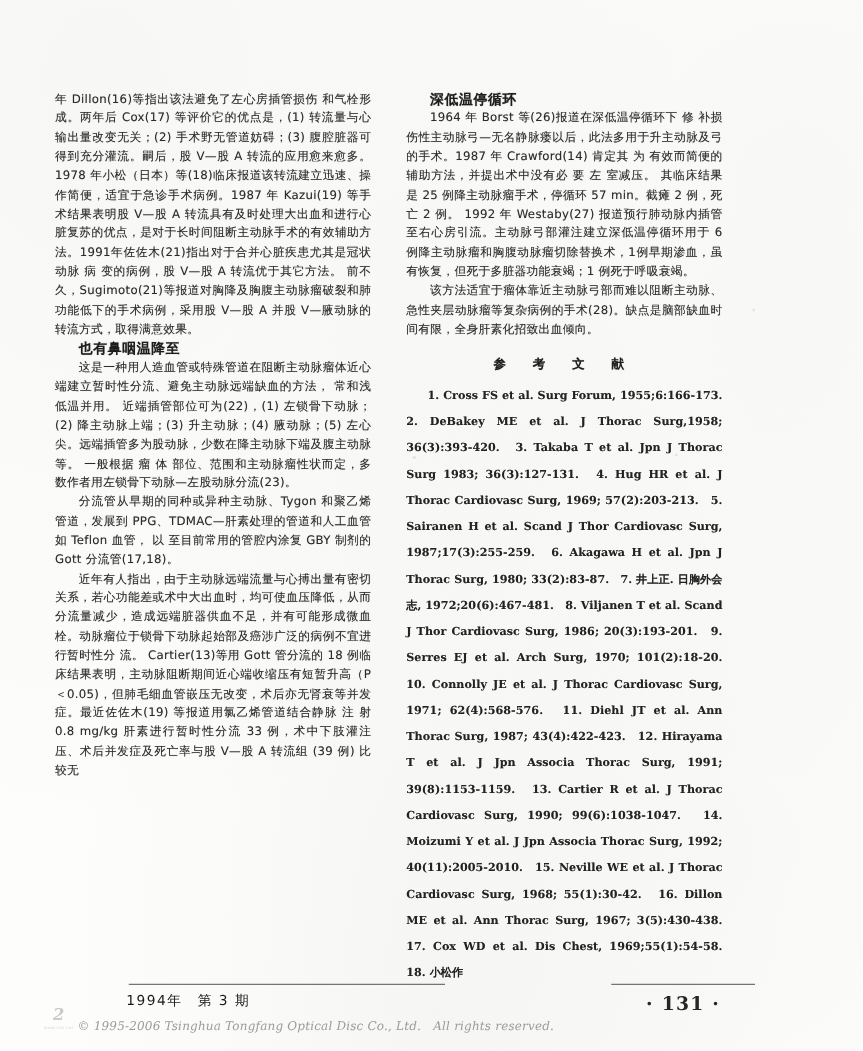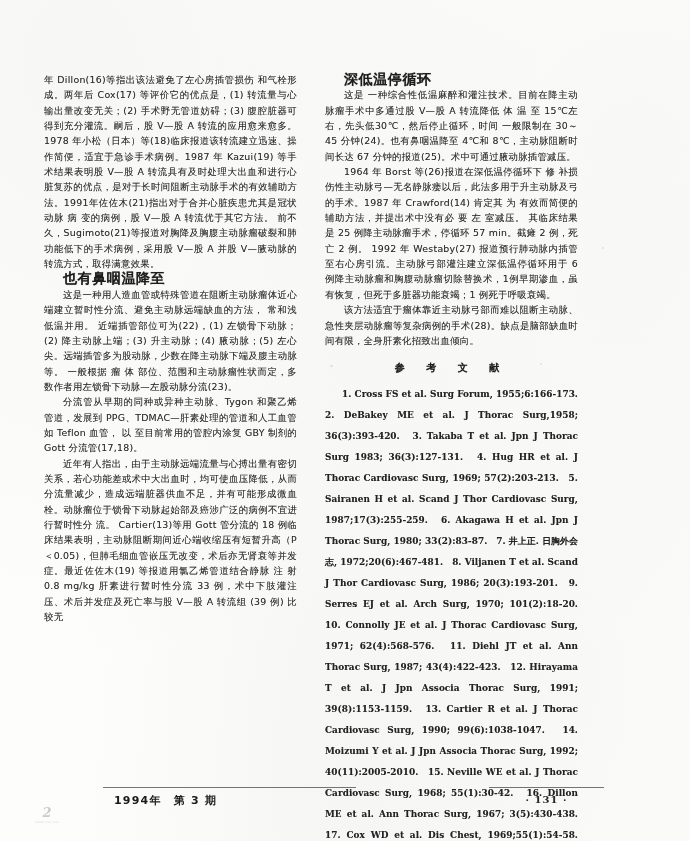--- a/index.html
+++ b/index.html
@@ -58,21 +58,21 @@
     text-justify: inter-ideograph;
     letter-spacing: 0.25px;
     font-family: "DejaVu Sans", "Liberation Sans", sans-serif;
     -webkit-font-smoothing: none;
     text-shadow: 0 0 0.6px rgba(70,70,70,0.45);
   }
   p.body.indent { text-indent: 19px; }
 
   h3.subhead {
     margin: 0;
-    font-size: 14px;
+    font-size: 11px;
     line-height: 15.35px;
     font-weight: bold;
     color: #1d1d1d;
     text-indent: 19px;
     letter-spacing: 0.6px;
     font-family: "DejaVu Sans", "Liberation Sans", sans-serif;
     text-shadow: 0 0 0.7px rgba(50,50,50,0.6);
   }
 
   
@@ -113,35 +113,35 @@
     position: absolute;
     left: 489px;
     width: 115px;
     top: 787px;
     height: 0;
     border-top: 1px solid #5d5d5d;
     opacity: 0.85;
   }
   .issue-line {
     position: absolute;
-    left: 114px;
+    left: 101px;
     top: 793px;
     font-size: 11px;
-    font-weight: bold;
+    font-weight: normal;
     color: #1b1b1b;
     letter-spacing: 1.2px;
     font-family: "DejaVu Sans", "Liberation Sans", sans-serif;
   }
   .page-number {
     position: absolute;
     left: 489px;
     width: 115px;
     top: 794px;
     text-align: center;
-    font-size: 10px;
+    font-size: 15px;
     font-weight: bold;
     color: #262626;
     letter-spacing: 1px;
     font-family: "DejaVu Serif", "Liberation Serif", serif;
   }
 
   .copyright {
     position: absolute;
     left: 62px;
     top: 815px;
@@ -196,34 +196,34 @@
     <div class="col">
       <p class="body">年 Dillon(16)等指出该法避免了左心房插管损伤 和气栓形成。两年后 Cox(17) 等评价它的优点是，(1) 转流量与心输出量改变无关；(2) 手术野无管道妨碍；(3) 腹腔脏器可得到充分灌流。嗣后，股 V—股 A 转流的应用愈来愈多。1978 年小松（日本）等(18)临床报道该转流建立迅速、操作简便，适宜于急诊手术病例。1987 年 Kazui(19) 等手术结果表明股 V—股 A 转流具有及时处理大出血和进行心脏复苏的优点，是对于长时间阻断主动脉手术的有效辅助方法。1991年佐佐木(21)指出对于合并心脏疾患尤其是冠状动脉 病 变的病例，股 V—股 A 转流优于其它方法。 前不久，Sugimoto(21)等报道对胸降及胸腹主动脉瘤破裂和肺功能低下的手术病例，采用股 V—股 A 并股 V—腋动脉的转流方式，取得满意效果。</p>
       <h3 class="subhead">也有鼻咽温降至</h3>
       <p class="body indent">这是一种用人造血管或特殊管道在阻断主动脉瘤体近心端建立暂时性分流、避免主动脉远端缺血的方法， 常和浅低温并用。 近端插管部位可为(22)，(1) 左锁骨下动脉；(2) 降主动脉上端；(3) 升主动脉；(4) 腋动脉；(5) 左心尖。远端插管多为股动脉，少数在降主动脉下端及腹主动脉等。 一般根据 瘤 体 部位、范围和主动脉瘤性状而定，多数作者用左锁骨下动脉—左股动脉分流(23)。</p>
       <p class="body indent">分流管从早期的同种或异种主动脉、Tygon 和聚乙烯管道，发展到 PPG、TDMAC—肝素处理的管道和人工血管如 Teflon 血管， 以 至目前常用的管腔内涂复 GBY 制剂的 Gott 分流管(17,18)。</p>
       <p class="body indent">近年有人指出，由于主动脉远端流量与心搏出量有密切关系，若心功能差或术中大出血时，均可使血压降低，从而分流量减少，造成远端脏器供血不足，并有可能形成微血栓。动脉瘤位于锁骨下动脉起始部及癌涉广泛的病例不宜进行暂时性分 流。 Cartier(13)等用 Gott 管分流的 18 例临床结果表明，主动脉阻断期间近心端收缩压有短暂升高（P＜0.05)，但肺毛细血管嵌压无改变，术后亦无肾衰等并发症。最近佐佐木(19) 等报道用氯乙烯管道结合静脉 注 射 0.8 mg/kg 肝素进行暂时性分流 33 例，术中下肢灌注压、术后并发症及死亡率与股 V—股 A 转流组 (39 例) 比较无</p>
     </div>
 
     <div class="col">
       <h3 class="subhead">深低温停循环</h3>
-      <p class="body indent">这是 一种综合性低温麻醉和灌注技术。目前在降主动脉瘤手术中多通过股 V—股 A 转流降低 体 温 至 15℃左右，先头低30℃，然后停止循环，时间 一般限制在 30～45 分钟(24)。也有鼻咽温降至 4℃和 8℃，主动脉阻断时间长达 67 分钟的报道(25)。术中可通过腋动脉插管减压。</p>
       <p class="body indent">1964 年 Borst 等(26)报道在深低温停循环下 修 补损伤性主动脉弓—无名静脉瘘以后，此法多用于升主动脉及弓的手术。1987 年 Crawford(14) 肯定其 为 有效而简便的辅助方法，并提出术中没有必 要 左 室减压。 其临床结果是 25 例降主动脉瘤手术，停循环 57 min。截瘫 2 例，死亡 2 例。 1992 年 Westaby(27) 报道预行肺动脉内插管至右心房引流。主动脉弓部灌注建立深低温停循环用于 6 例降主动脉瘤和胸腹动脉瘤切除替换术，1例早期渗血，虽有恢复，但死于多脏器功能衰竭；1 例死于呼吸衰竭。</p>
       <p class="body indent">该方法适宜于瘤体靠近主动脉弓部而难以阻断主动脉、急性夹层动脉瘤等复杂病例的手术(28)。缺点是脑部缺血时间有限，全身肝素化招致出血倾向。</p>
 
       <h2 class="refs-title">参 考 文 献</h2>
       <p class="refs">1. Cross FS et al. Surg Forum, 1955;6:166-173.　2. DeBakey ME et al. J Thorac Surg,1958; 36(3):393-420.　3. Takaba T et al. Jpn J Thorac Surg 1983; 36(3):127-131.　4. Hug HR et al. J Thorac Cardiovasc Surg, 1969; 57(2):203-213.　5. Sairanen H et al. Scand J Thor Cardiovasc Surg, 1987;17(3):255-259.　6. Akagawa H et al. Jpn J Thorac Surg, 1980; 33(2):83-87.　7. 井上正. 日胸外会志, 1972;20(6):467-481.　8. Viljanen T et al. Scand J Thor Cardiovasc Surg, 1986; 20(3):193-201.　9. Serres EJ et al. Arch Surg, 1970; 101(2):18-20.　10. Connolly JE et al. J Thorac Cardiovasc Surg, 1971; 62(4):568-576.　11. Diehl JT et al. Ann Thorac Surg, 1987; 43(4):422-423.　12. Hirayama T et al. J Jpn Associa Thorac Surg, 1991; 39(8):1153-1159.　13. Cartier R et al. J Thorac Cardiovasc Surg, 1990; 99(6):1038-1047.　14. Moizumi Y et al. J Jpn Associa Thorac Surg, 1992; 40(11):2005-2010.　15. Neville WE et al. J Thorac Cardiovasc Surg, 1968; 55(1):30-42.　16. Dillon ME et al. Ann Thorac Surg, 1967; 3(5):430-438.　17. Cox WD et al. Dis Chest, 1969;55(1):54-58.　18. 小松作</p>
     </div>
   </div>
 
   <div class="footer-rule-left"></div>
   <div class="footer-rule-right"></div>
 
   <div class="issue-line">1994年　第 3 期</div>
   <div class="page-number">· 131 ·</div>
 
   <div class="cnki-logo">
     <div class="mark">2</div>
     <div class="sub">www.cnki.net</div>
   </div>
 
+  <div class="copyright">© 1995-2006 Tsinghua Tongfang Optical Disc Co., Ltd.　All rights reserved.</div>
 
 </div>
 
 </body></html>

